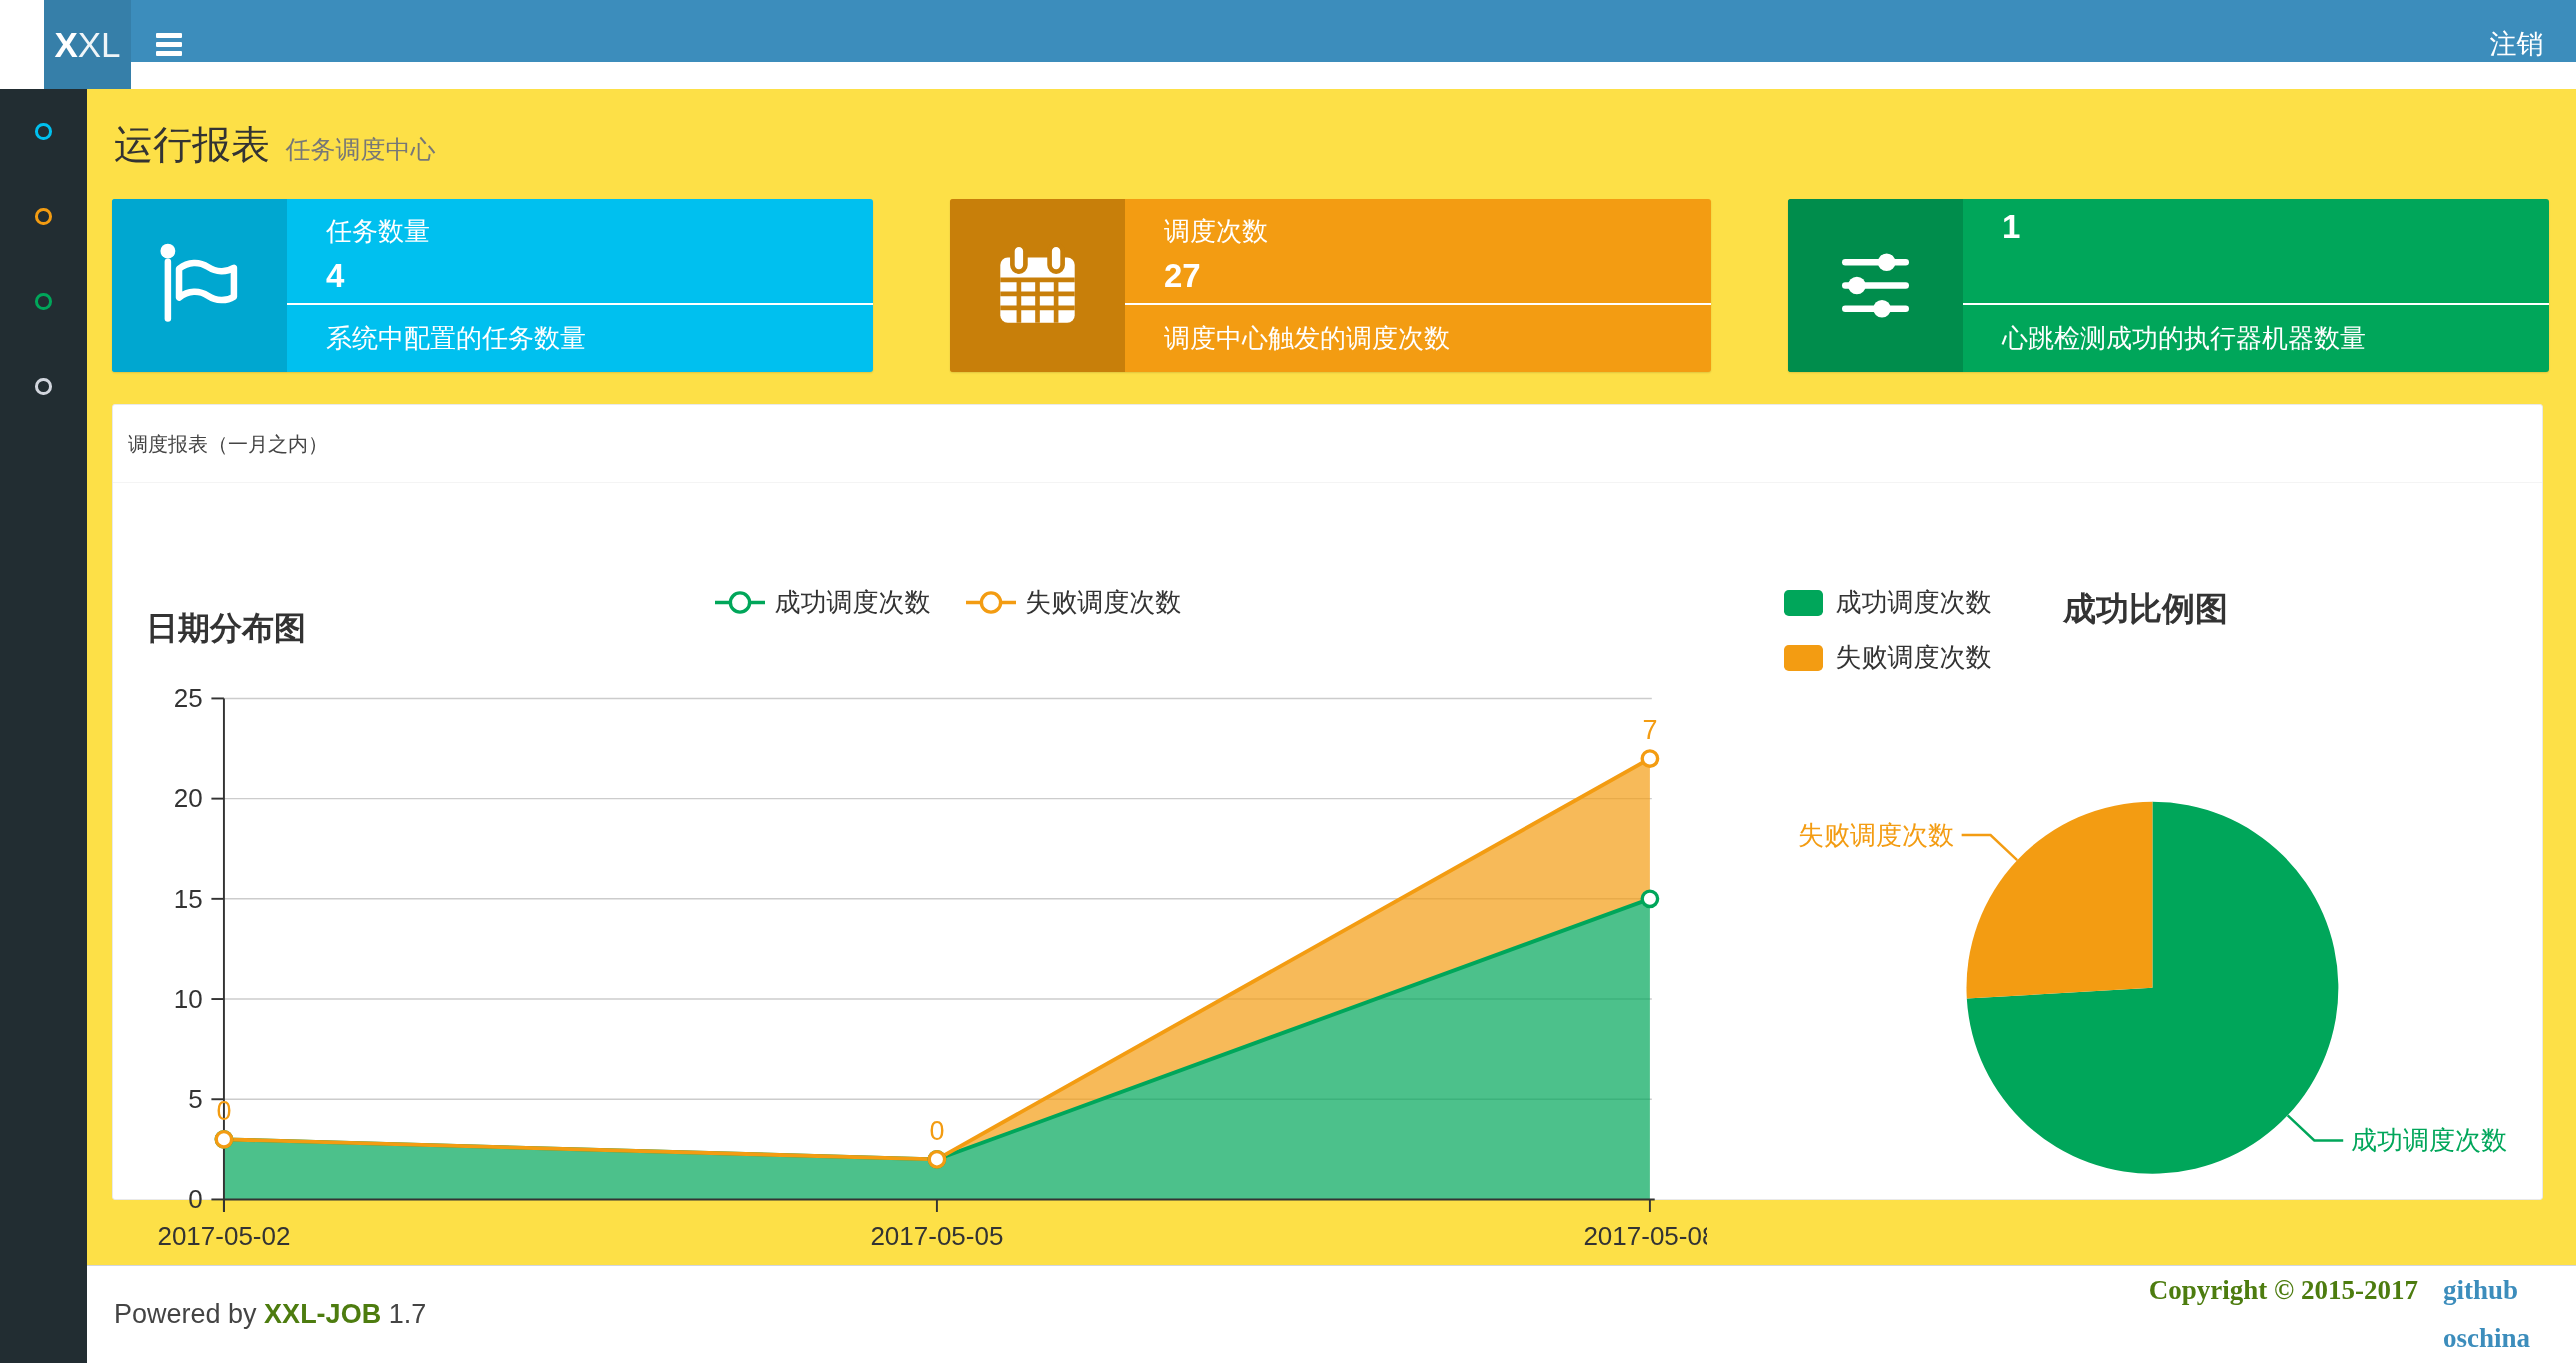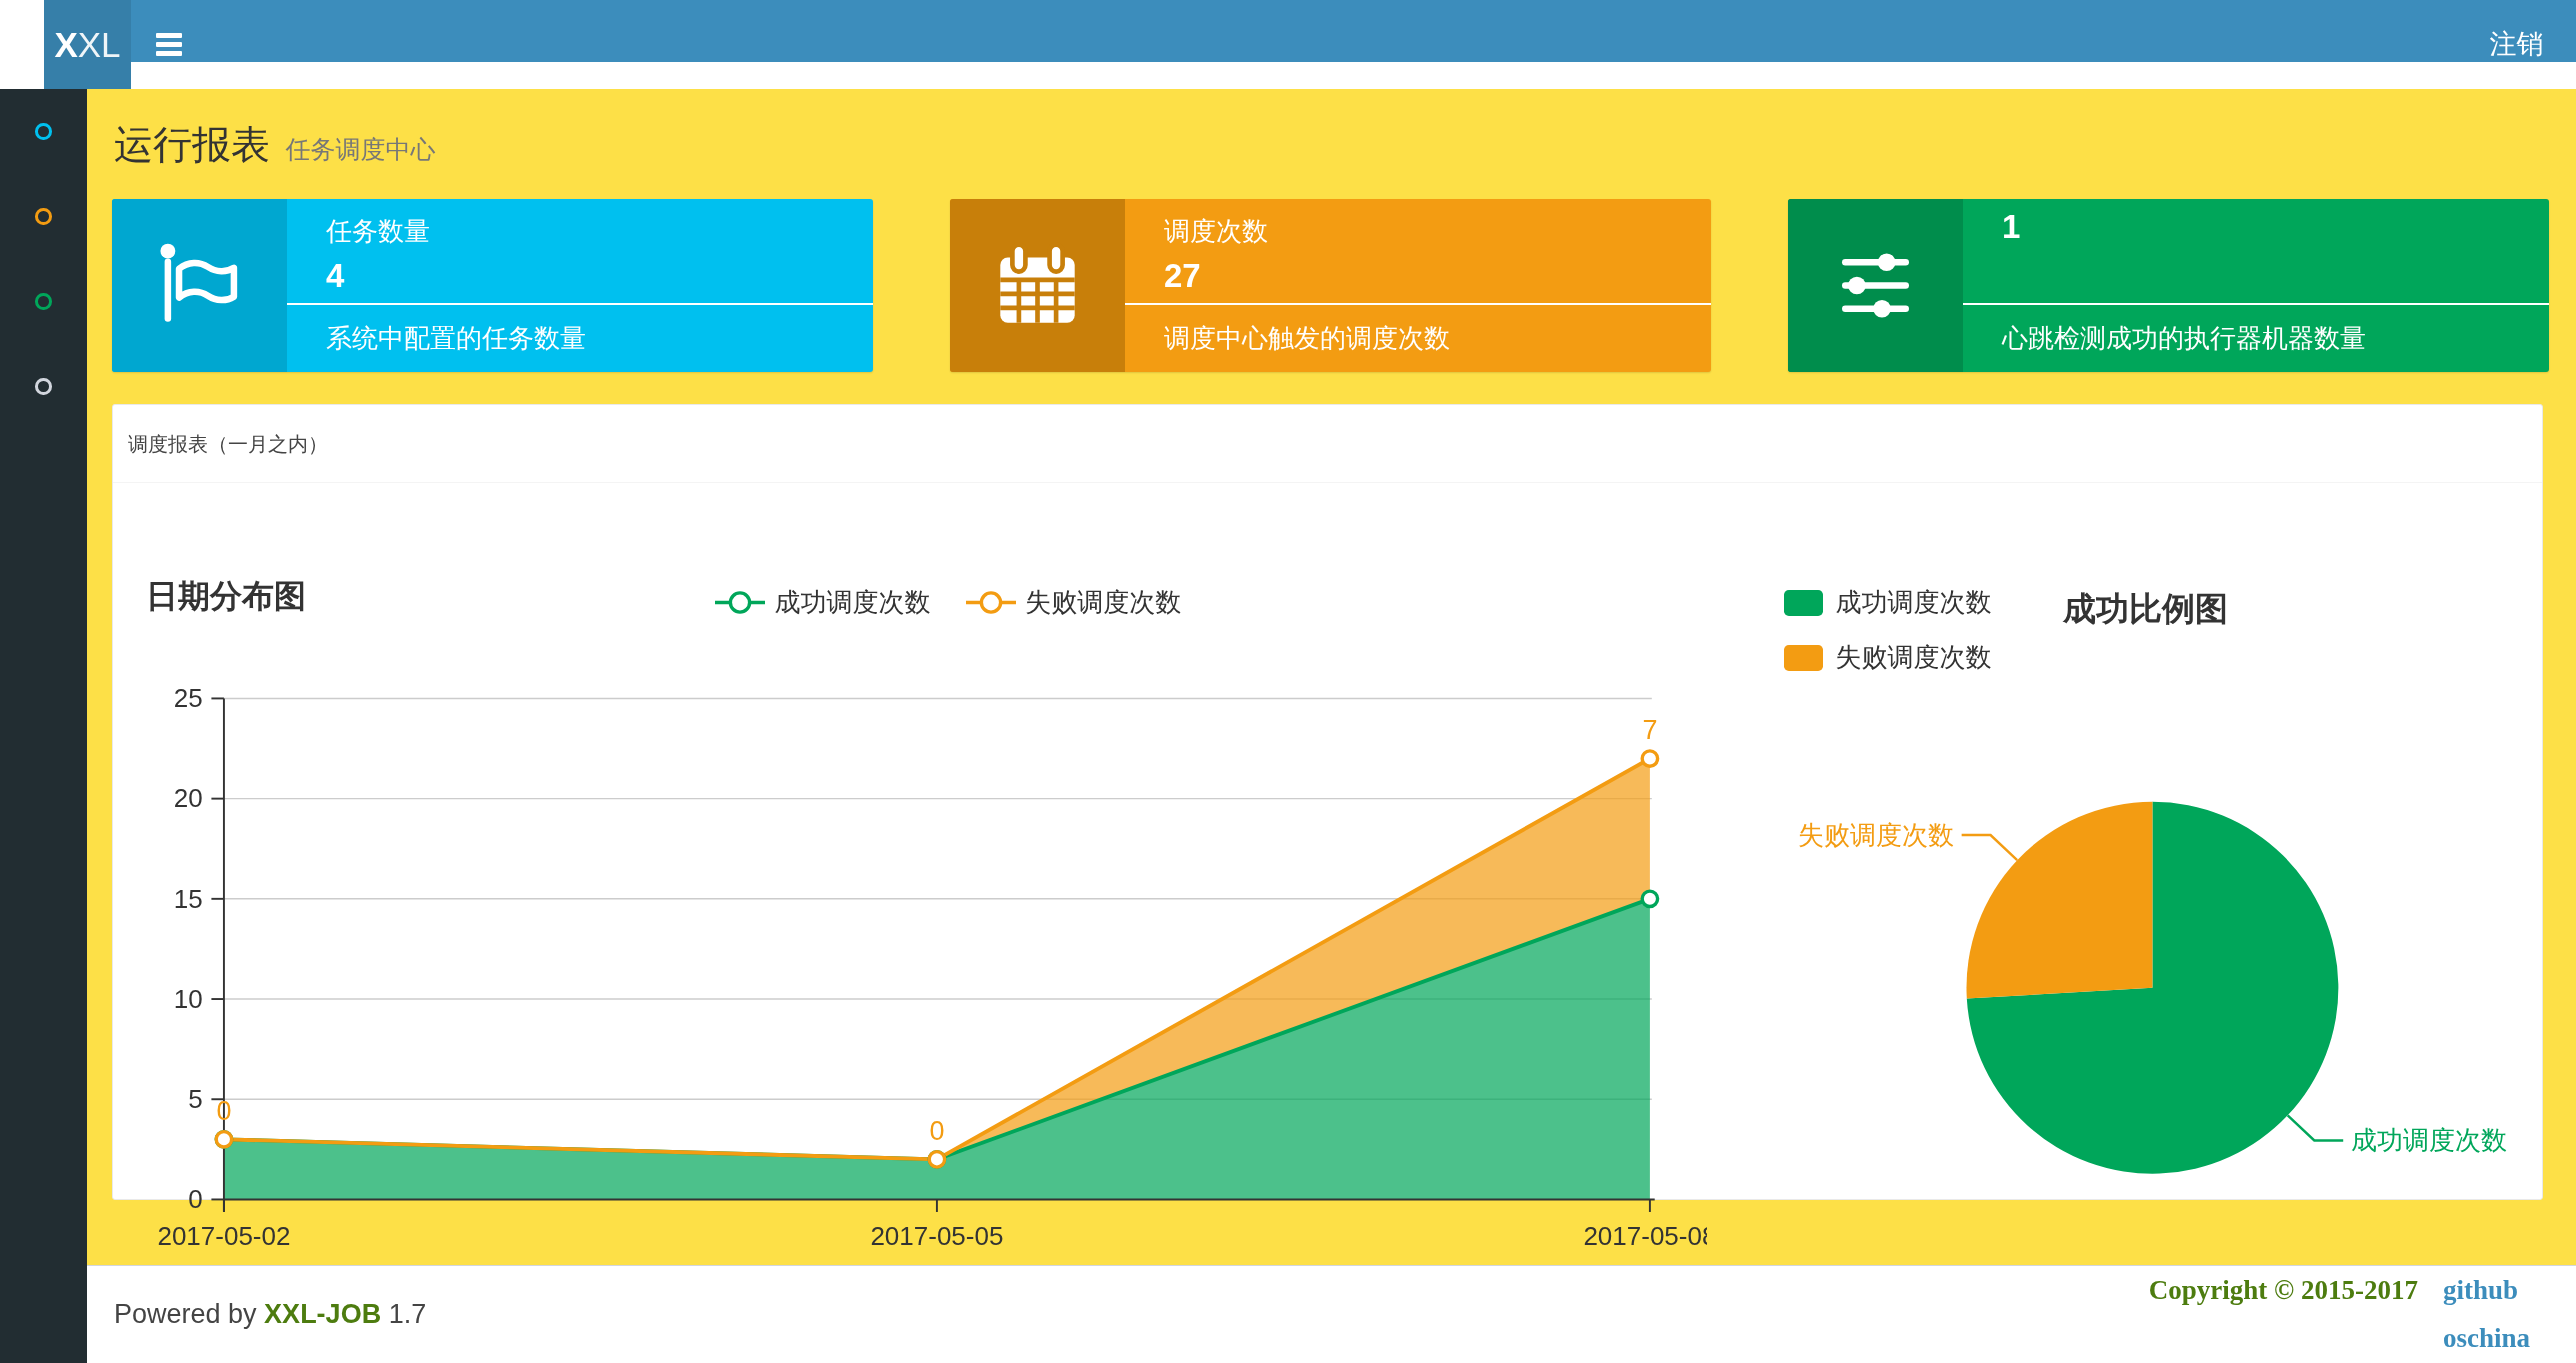--- a/index.html
+++ b/index.html
@@ -40,21 +40,21 @@
   .card-desc { position:absolute; left:39px; top:122px; font-size:26px; white-space:nowrap; }
   .cal-grid { stroke:var(--icon-bg,#c87f0a); }
   .cal-ring { stroke:var(--icon-bg,#c87f0a); }
   
   .panel { position:absolute; left:25px; top:315px; width:2431px; height:796px;
            background:#fff; border:1px solid #e9e9e9; border-radius:2.9px; }
   .panel-header { height:78px; line-height:78px; padding-left:15px; font-size:20px;
                   font-weight:400; color:#444; border-bottom:1px solid #f4f4f4; }
   .panel-body { position:relative; height:716px; }
   .chart-title { position:absolute; font-weight:700; color:#333; }
-  .line-chart-title { left:33px; top:92px; font-size:32px; }
+  .line-chart-title { left:33px; top:124px; font-size:32px; }
   .pie-chart-title  { left:1950px; top:104px; font-size:33px; }
   .line-legend { position:absolute; left:602px; top:102px; display:flex; gap:35px; align-items:center; }
   .line-legend .item { display:flex; align-items:center; gap:9.6px; cursor:pointer; font-size:26px; color:#333; }
   .pie-legend { position:absolute; left:1671px; top:102px; }
   .pie-legend .item { display:flex; align-items:center; gap:12.5px; margin-bottom:20px; cursor:pointer;
                       font-size:26px; color:#333; }
   .pie-legend .swatch { width:39px; height:26px; border-radius:4.8px; }
   .line-chart-svg { position:absolute; left:23px; top:174px; }
   .pie-chart-svg  { position:absolute; left:1652px; top:261px; }
   

